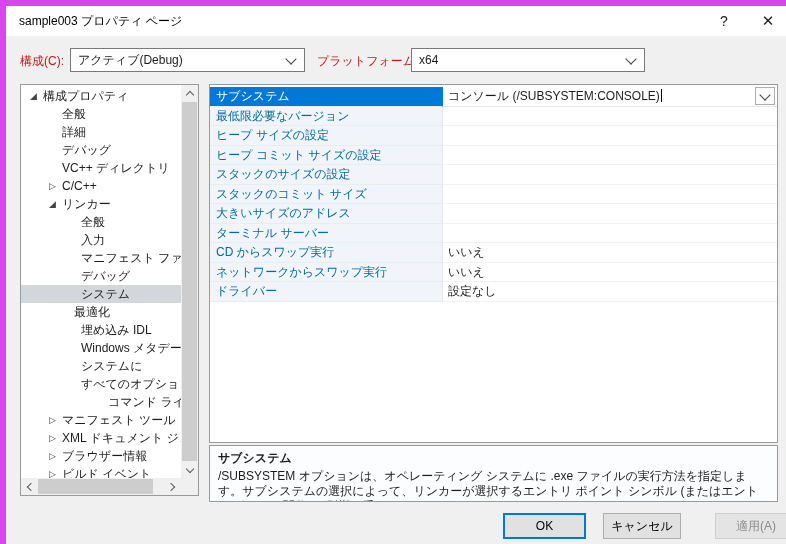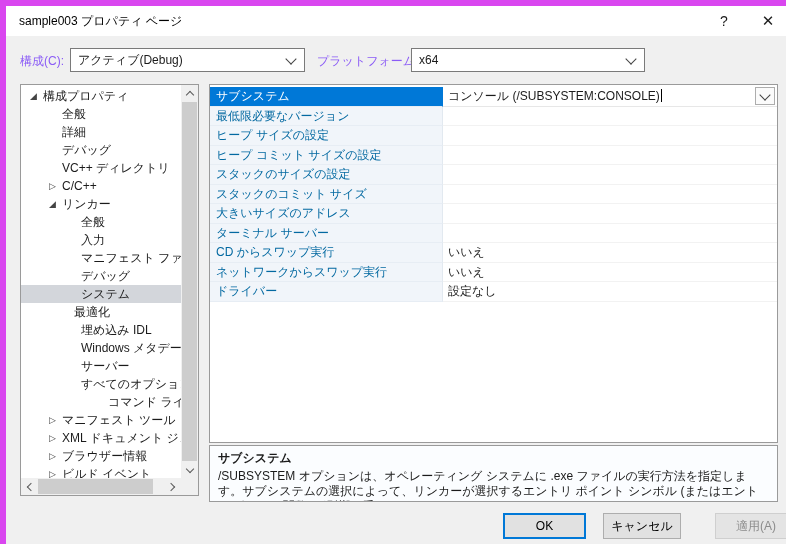--- a/index.html
+++ b/index.html
@@ -20,21 +20,21 @@
     background:#ffffff;display:flex;align-items:center;
   }
   .titlebar .title{padding-left:13px;font-size:12px;color:#000;}
   .titlebar .spacer{flex:1;}
   .cap-btn{
     width:44px;height:30px;display:flex;align-items:center;justify-content:center;
     font-size:14px;color:#1b1b1b;background:transparent;border:0;cursor:default;
   }
   .cap-btn.close{font-size:15px;}
   
-  .tb-label{position:absolute;top:47px;font-size:12px;color:#8b5cf6;}
+  .tb-label{position:absolute;top:47px;font-size:12px;color:#b91c1c;}
   .combo{
     position:absolute;top:42px;height:22px;background:#fff;
     border:1px solid #7a7a7a;display:flex;align-items:center;
   }
   .combo .val{padding-left:7px;flex:1;white-space:nowrap;overflow:hidden;}
   .chev{
     width:7px;height:7px;border-left:1.3px solid #444;border-bottom:1.3px solid #444;
     transform:rotate(-45deg);margin:-3px 9px 0 0;flex:none;
   }
   .push-btn{
@@ -191,21 +191,21 @@
         <div class="tree-row" style="padding-left: 47px;">
           <span class="tw"></span>
           <span class="tree-label">埋め込み IDL</span>
         </div>
         <div class="tree-row" style="padding-left: 47px;">
           <span class="tw"></span>
           <span class="tree-label">Windows メタデータ</span>
         </div>
         <div class="tree-row" style="padding-left: 47px;">
           <span class="tw"></span>
-          <span class="tree-label">サーバー</span>
+          <span class="tree-label">システムに</span>
         </div>
         <div class="tree-row" style="padding-left: 47px;">
           <span class="tw"></span>
           <span class="tree-label">すべてのオプション</span>
         </div>
         <div class="tree-row" style="padding-left: 74px;">
           <span class="tw"></span>
           <span class="tree-label">コマンド ライン</span>
         </div>
         <div class="tree-row" style="padding-left: 28px;">

